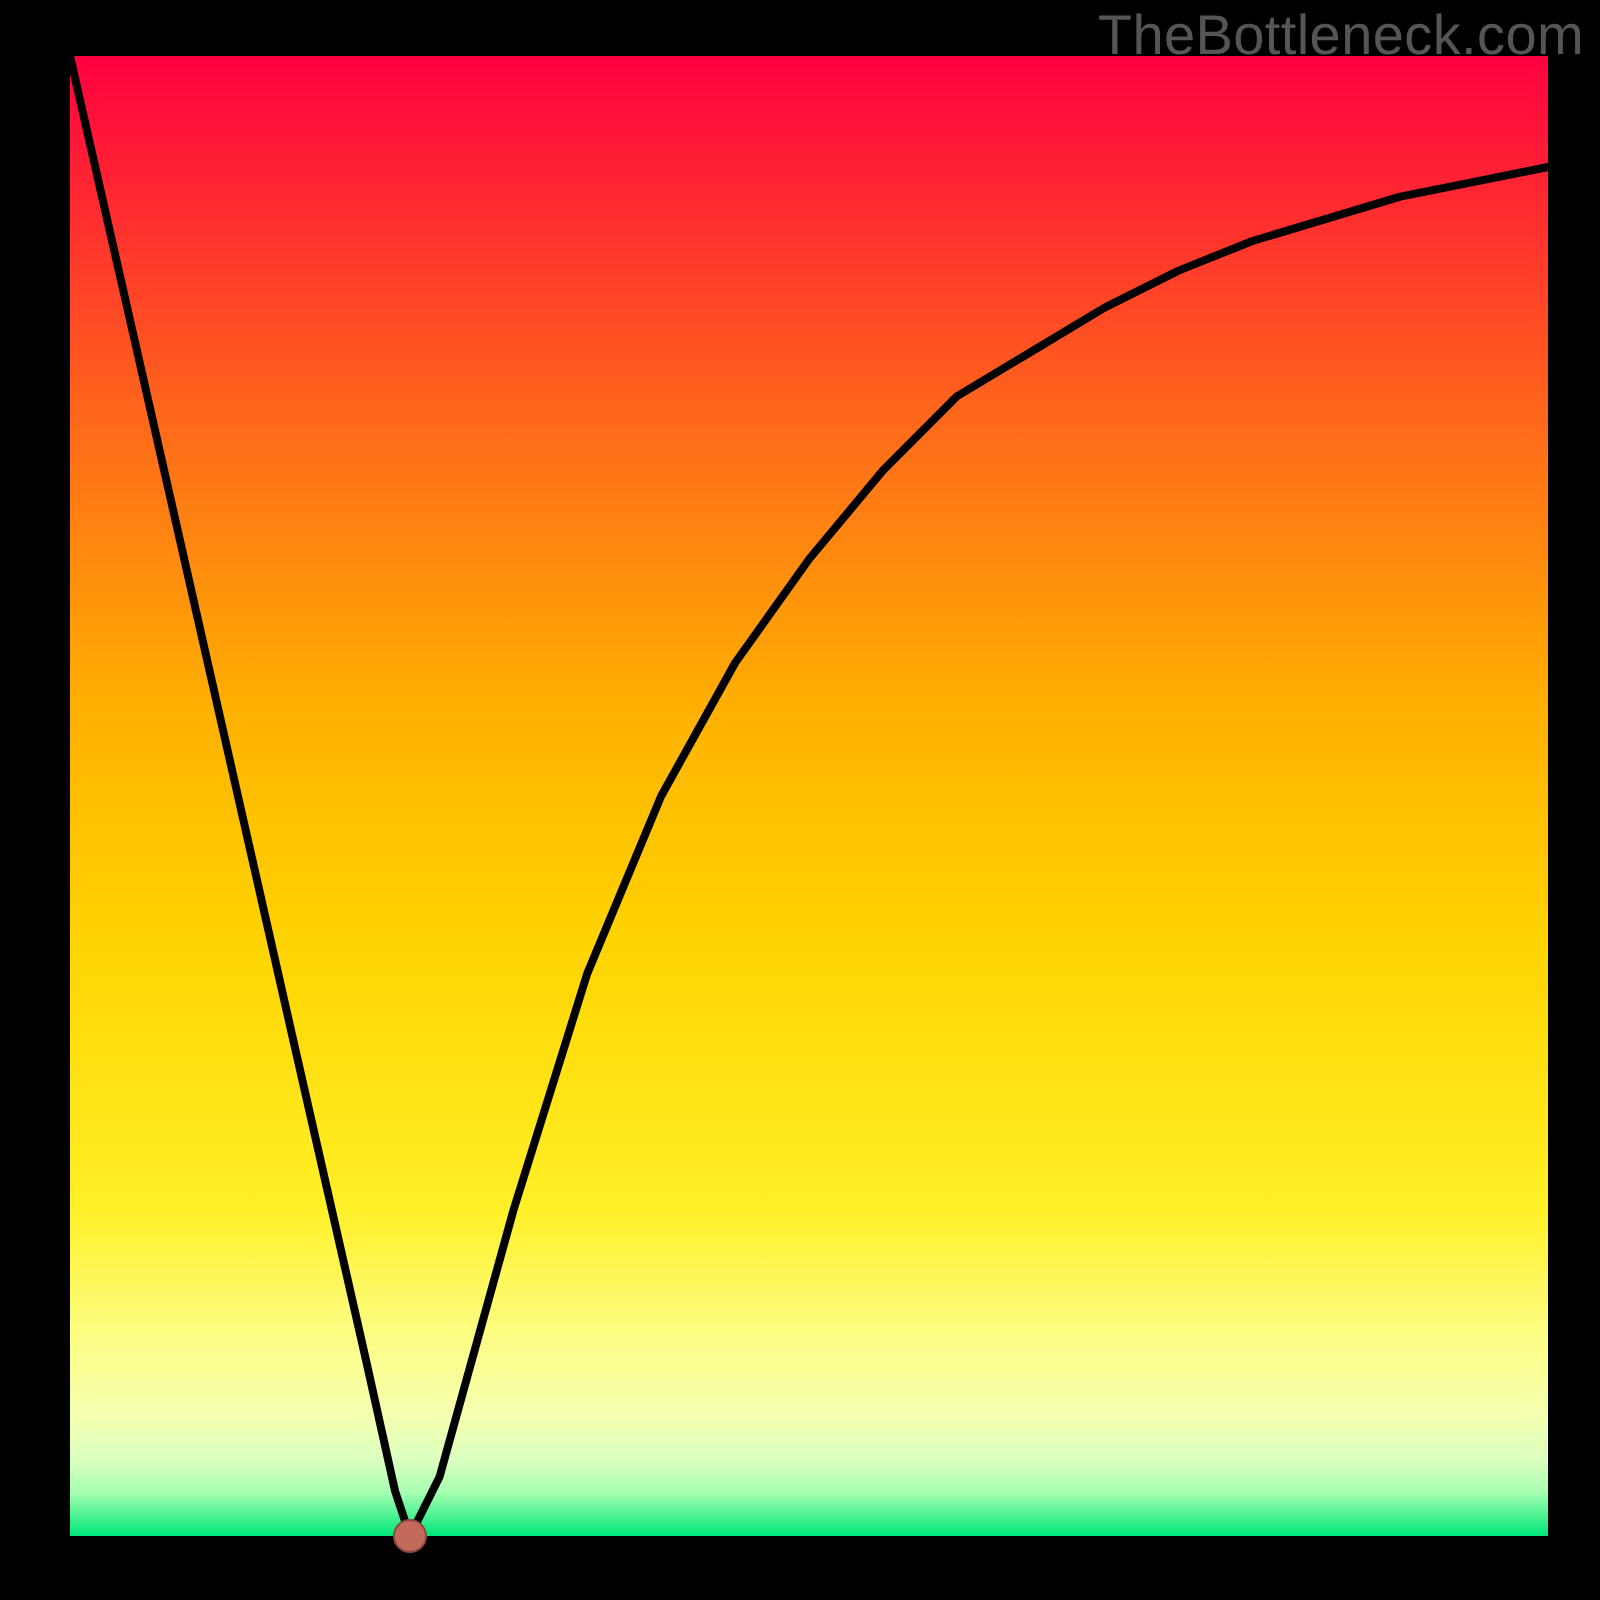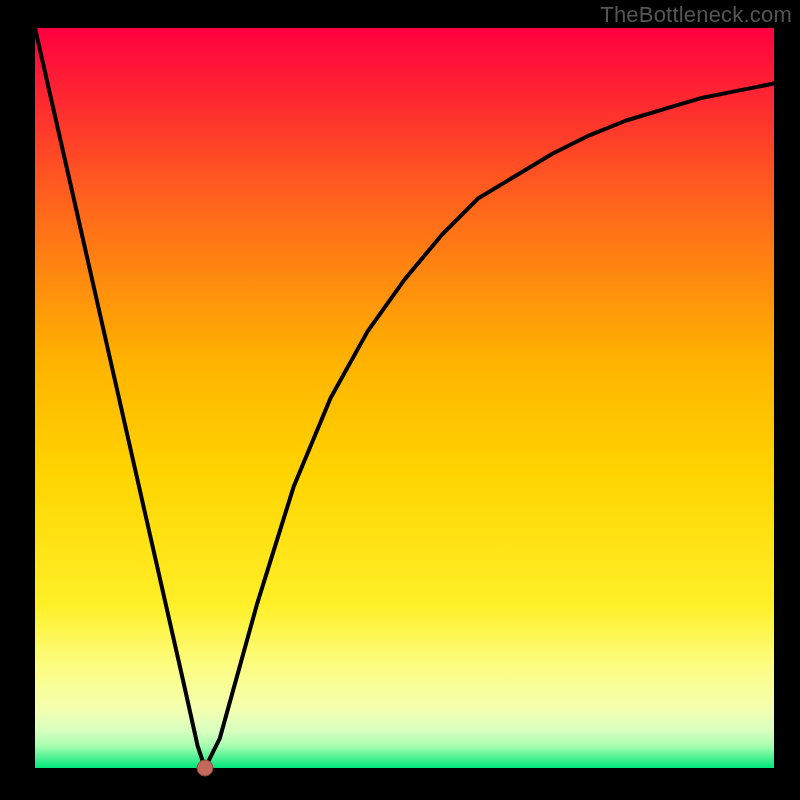--- a/index.html
+++ b/index.html
@@ -15,21 +15,21 @@
     position: relative;
     width: 800px;
     height: 800px;
     background: #000;
   }
   .watermark {
     position: absolute;
     top: 2px;
     right: 8px;
     color: #555;
-    font-size: 22px;
+    font-size: 28px;
     font-weight: 500;
     letter-spacing: 0.2px;
     user-select: none;
     pointer-events: none;
   }
   svg {
     display: block;
   }
 </style>
 </head>

